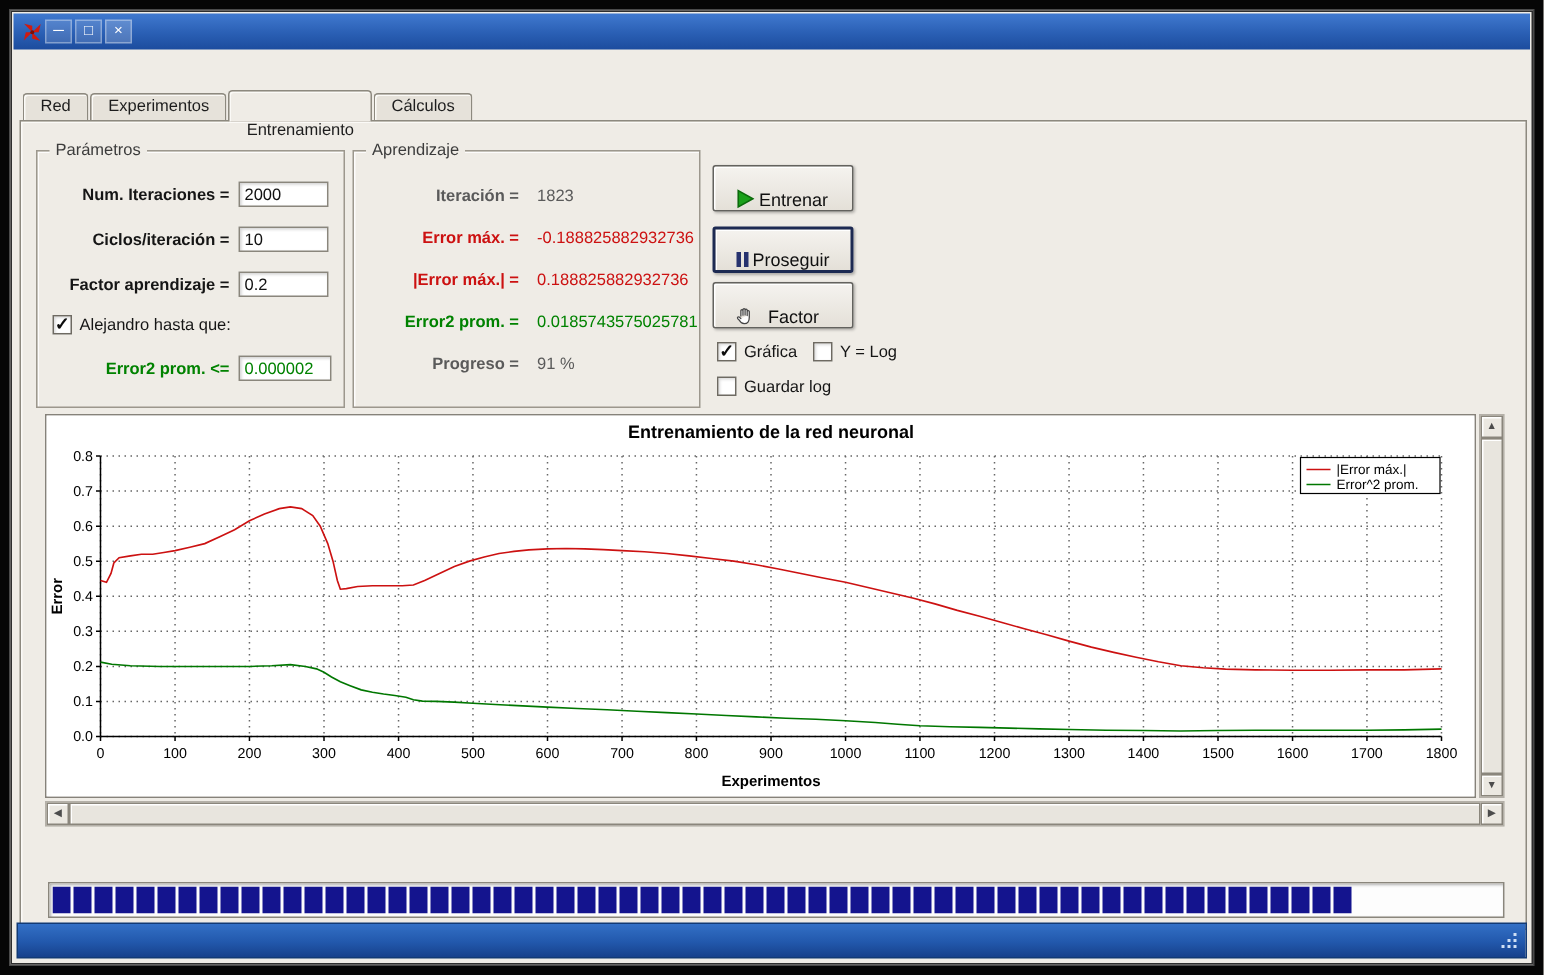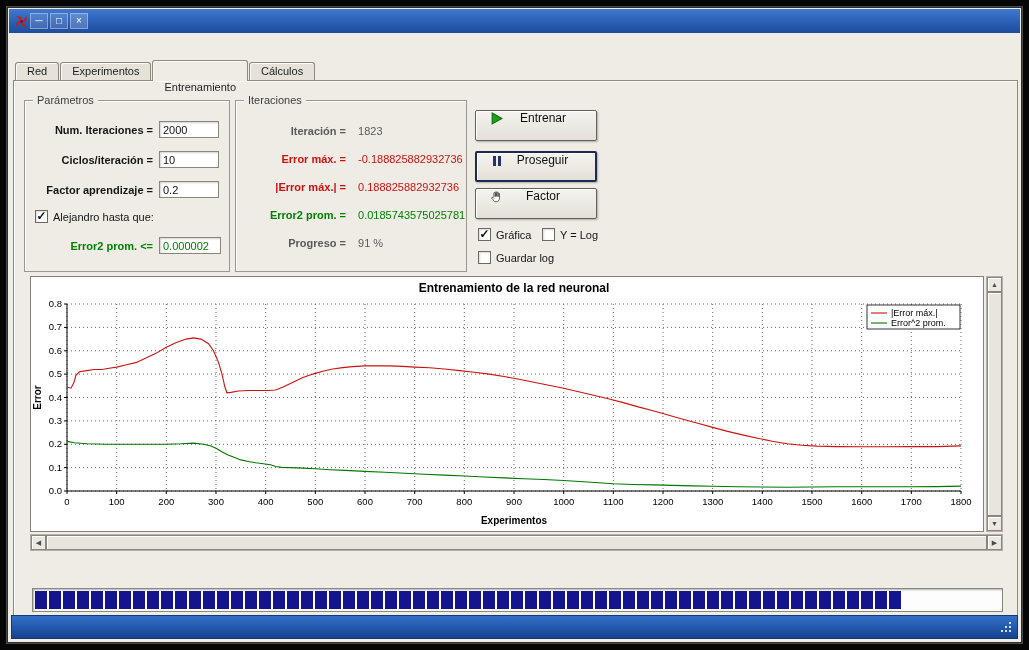--- a/index.html
+++ b/index.html
@@ -55,24 +55,24 @@
   .cbox { width:13px; height:13px; background:#fff; border:1px solid #6e6a62; flex:0 0 13px;
           box-shadow:inset 1px 1px 2px rgba(0,0,0,.15); display:flex; align-items:center; justify-content:center; }
   .mark { display:none; font-size:12px; font-weight:bold; color:#0c0c0c; line-height:1; margin-top:-2px; }
   .checkbox.on .mark { display:block; }
 
   .arow { position:absolute; left:4px; font-size:11px; white-space:nowrap; }
   .alabel { display:inline-block; width:106px; text-align:right; font-weight:bold; }
   .avalue { margin-left:9px; }
 
   
-  .btn { position:absolute; left:461px; width:122px; height:31px;
+  .btn { position:absolute; left:461px; width:94px; height:31px;
          background:linear-gradient(180deg,#f5f3ef,#e4e0d8); border:1px solid #63625e; border-radius:2px;
          box-shadow:inset 1px 1px 0 #fff, 1px 1px 2px rgba(0,0,0,.28);
-         display:flex; align-items:flex-start; padding-left:13px; cursor:pointer;
+         display:flex; align-items:flex-end; padding-left:13px; cursor:pointer;
          font-family:"Liberation Sans", sans-serif; }
   .btn.focused { border:2px solid #1d2a52; padding-left:12px; }
   .bicon { width:15px; height:15px; display:flex; align-items:center; justify-content:center; }
   .blbl { flex:1; text-align:center; padding-right:14px; font-size:12px; color:#101010; }
 
   
   .chart-wrap { position:absolute; left:16px; top:195px; width:973px; height:275px; }
   .chart-box { position:absolute; left:0; top:0; width:954px; height:256px; background:#fff;
                border:1px solid #86827a; box-shadow:inset 1px 1px 2px rgba(0,0,0,.15); }
   .vscroll { position:absolute; left:956px; top:0; width:17px; height:256px;
@@ -158,21 +158,21 @@
                 <span class="mark">✓</span>
               </span>
             <span>Alejandro hasta que:</span>
           </div>
 
           <label class="plabel green" style="top:139px; font-weight:bold;">Error2 prom. &lt;=</label>
           <input class="pinput green" style="top: 136px; width: 62px;" value="0.000002">
         </div>
 
         <div class="groupbox gb-aprend">
-          <span class="gb-title">Iteraciones</span>
+          <span class="gb-title">Aprendizaje</span>
 
           <div class="arow" style="top:24px;">
             <span class="alabel" style="color: rgb(90, 90, 90);">Iteración =</span>
             <span class="avalue" style="color: rgb(90, 90, 90);">1823</span>
           </div>
           <div class="arow" style="top:52px;">
             <span class="alabel" style="color: rgb(204, 17, 17);">Error máx. =</span>
             <span class="avalue" style="color: rgb(204, 17, 17);">-0.188825882932736</span>
           </div>
           <div class="arow" style="top:80px;">

